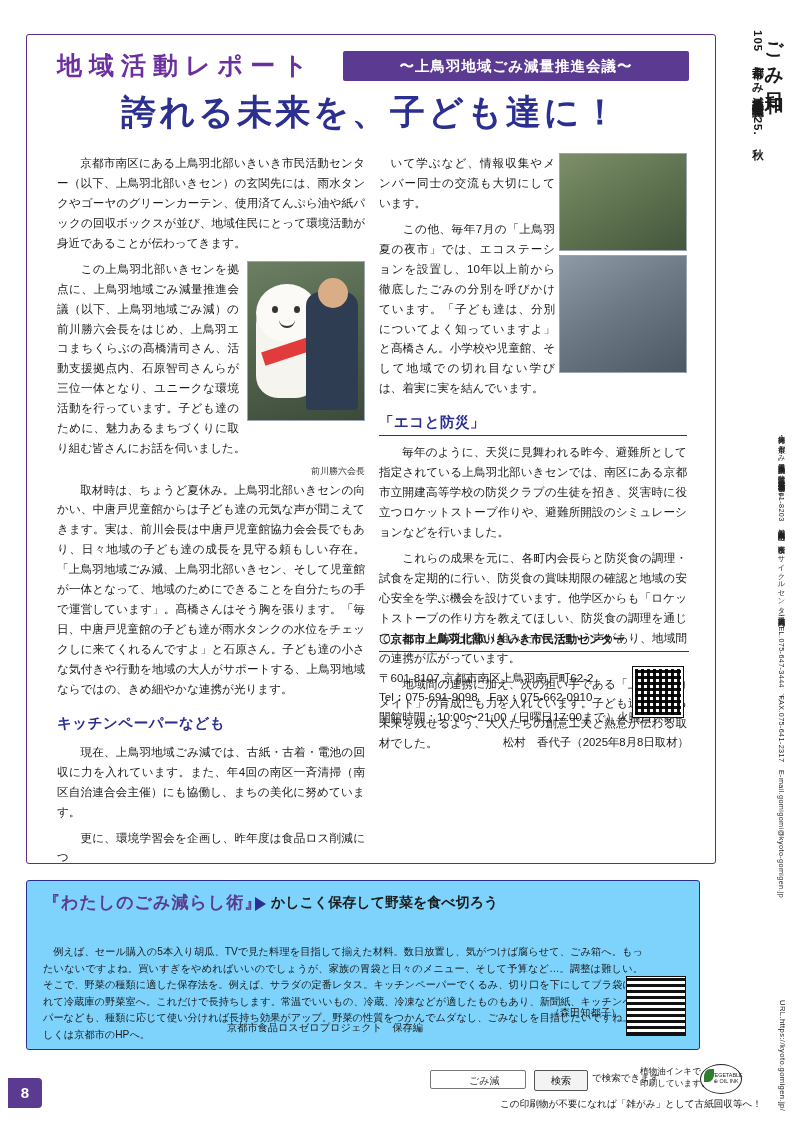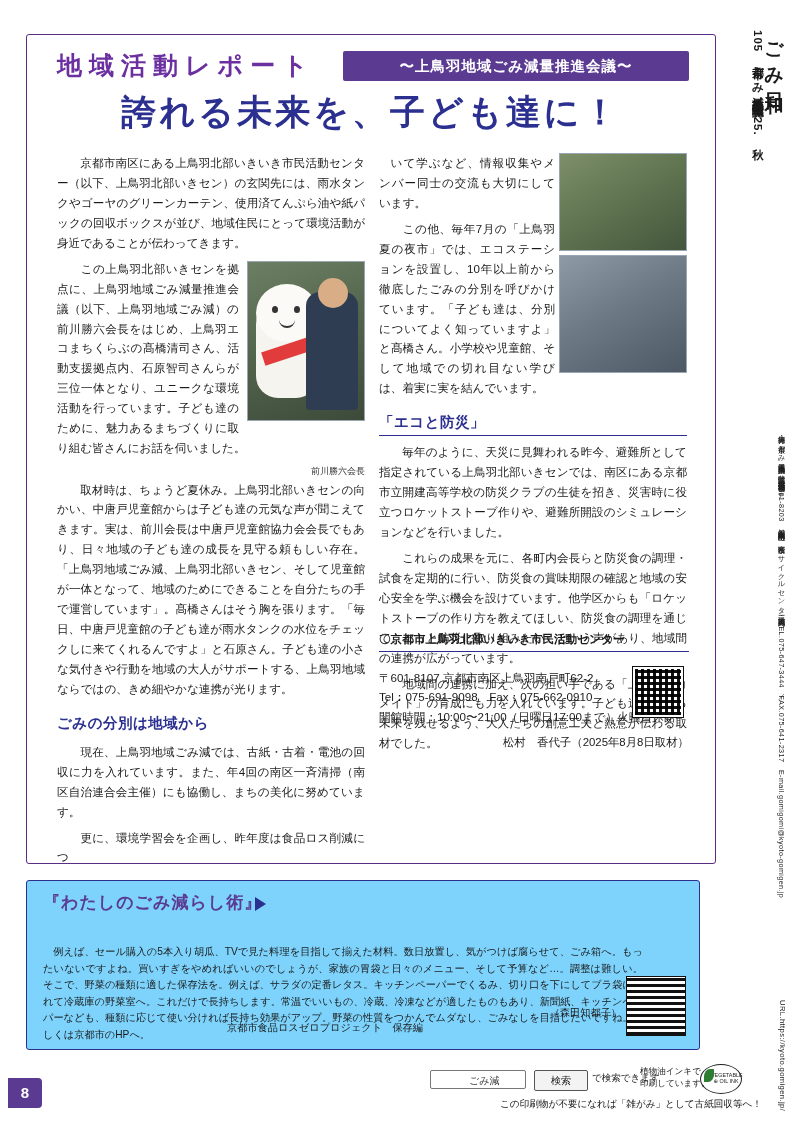--- a/index.html
+++ b/index.html
@@ -254,21 +254,21 @@
         <div class="mascot-sash"></div>
         <div class="mascot-person"></div>
         <div class="mascot-person-head"></div>
       </div>
 
       <p>　この上鳥羽北部いきセンを拠点に、上鳥羽地域ごみ減量推進会議（以下、上鳥羽地域ごみ減）の前川勝六会長をはじめ、上鳥羽エコまちくらぶの髙橋清司さん、活動支援拠点内、石原智司さんらが三位一体となり、ユニークな環境活動を行っています。子ども達のために、魅力あるまちづくりに取り組む皆さんにお話を伺いました。</p>
       <div class="photo-cap">前川勝六会長</div>
 
       <p>　取材時は、ちょうど夏休み。上鳥羽北部いきセンの向かい、中唐戸児童館からは子ども達の元気な声が聞こえてきます。実は、前川会長は中唐戸児童館協力会会長でもあり、日々地域の子ども達の成長を見守る頼もしい存在。「上鳥羽地域ごみ減、上鳥羽北部いきセン、そして児童館が一体となって、地域のためにできることを自分たちの手で運営しています」。髙橋さんはそう胸を張ります。「毎日、中唐戸児童館の子ども達が雨水タンクの水位をチェックしに来てくれるんですよ」と石原さん。子ども達の小さな気付きや行動を地域の大人がサポートする、上鳥羽地域ならではの、きめ細やかな連携が光ります。</p>
 
-      <h3 class="sec plain">ごみの分別は地域から</h3>
+      <h3 class="sec plain">キッチンペーパーなども</h3>
       <p>　現在、上鳥羽地域ごみ減では、古紙・古着・電池の回収に力を入れています。また、年4回の南区一斉清掃（南区自治連合会主催）にも協働し、まちの美化に努めています。</p>
       <p>　更に、環境学習会を企画し、昨年度は食品ロス削減につ</p>
     </div>
 
     <div class="col col-r">
       <div class="photo photo-r1"></div>
       <div class="photo photo-r2"></div>
 
       <div style="width:176px;">
         <p>いて学ぶなど、情報収集やメンバー同士の交流も大切にしています。</p>
@@ -288,20 +288,21 @@
       <div>開館時間：10:00〜21:00（日曜日17:00まで）火曜日休館</div>
       <div class="qr"></div>
     </div>
 
     <div class="byline">松村　香代子（2025年8月8日取材）</div>
   </div>
 
   <div class="bottom">
     <div class="bottom-title">『わたしのごみ減らし術』</div>
     <div class="tri"></div>
+    <div class="bottom-sub">かしこく保存して野菜を食べ切ろう</div>
     <div class="bottom-body">　例えば、セール購入の5本入り胡瓜、TVで見た料理を目指して揃えた材料。数日放置し、気がつけば腐らせて、ごみ箱へ。もったいないですよね。買いすぎをやめればいいのでしょうが、家族の胃袋と日々のメニュー、そして予算など…。調整は難しい。そこで、野菜の種類に適した保存法を。例えば、サラダの定番レタス。キッチンペーパーでくるみ、切り口を下にしてブラ袋に入れて冷蔵庫の野菜室へ。これだけで長持ちします。常温でいいもの、冷蔵、冷凍などが適したものもあり、新聞紙、キッチンペーパーなども、種類に応じて使い分ければ長持ち効果がアップ。野菜の性質をつかんでムダなし、ごみなしを目指したいですね。詳しくは京都市のHPへ。</div>
     <div class="bottom-sign">（森田知都子）</div>
     <div class="bottom-proj">京都市食品ロスゼロプロジェクト　保存編</div>
     <div class="qr2"></div>
   </div>
 
   <div class="footer">
     <div class="search-ico"></div>
     <div class="search-box">ごみ減</div>
     <div class="search-btn">検索</div>

